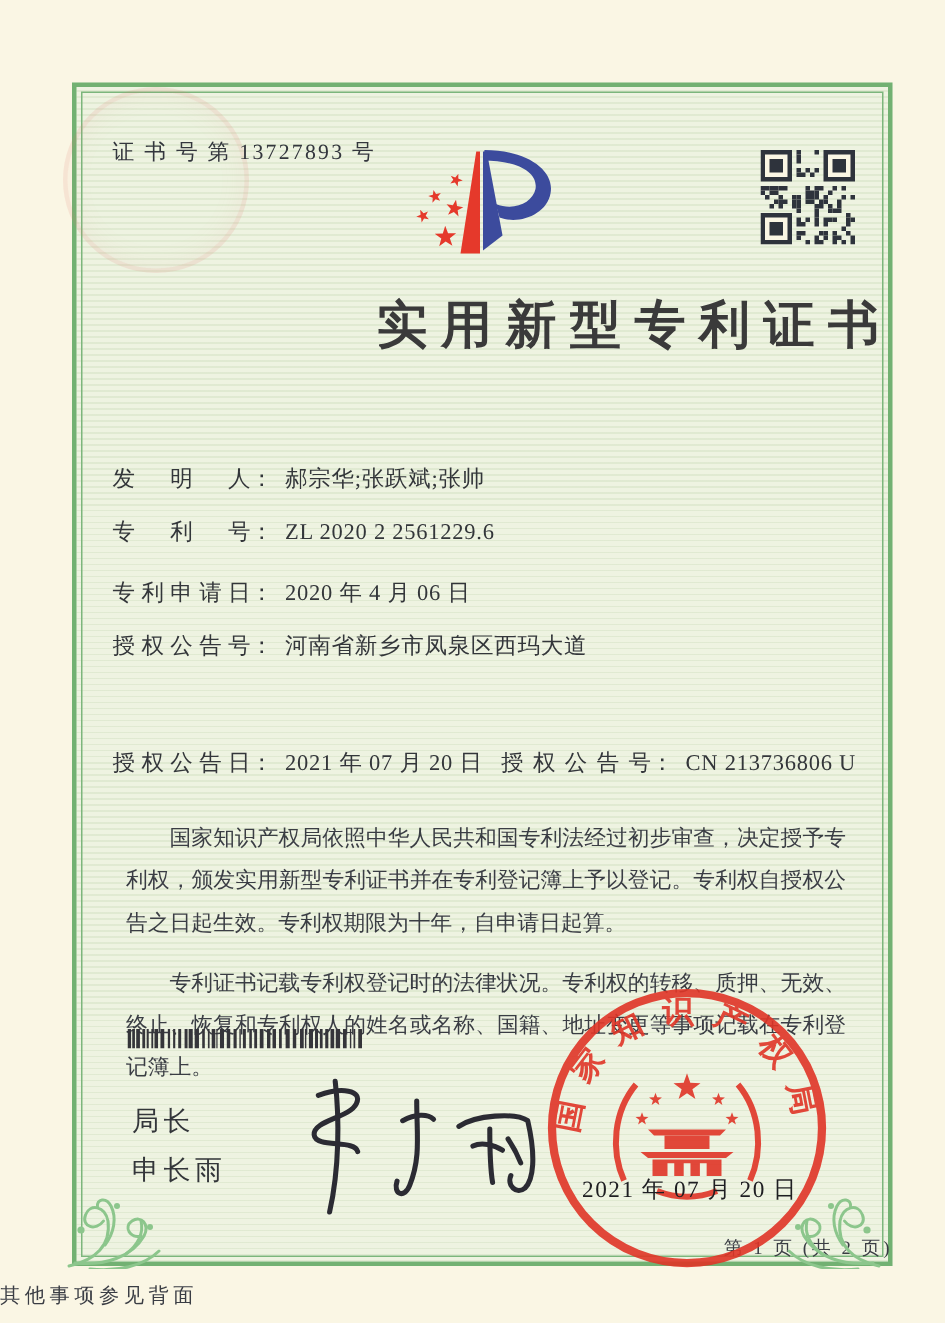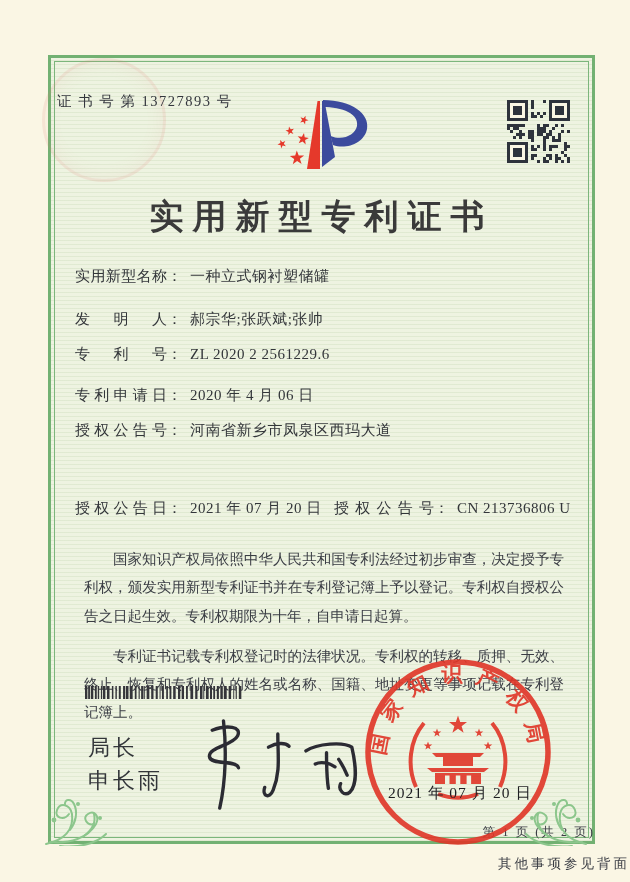--- a/index.html
+++ b/index.html
@@ -18,49 +18,49 @@
   .frame-inner{
     position:absolute;left:3px;top:3px;right:3px;bottom:3px;
     border:1px solid #7cb67c;pointer-events:none;
   }
   .ghost-seal{
     position:absolute;left:42px;top:58px;width:118px;height:118px;border-radius:50%;
     border:3px solid rgba(226,120,110,0.14);
     box-shadow:inset 0 0 18px rgba(226,120,110,0.08);
   }
   .cert-no{
-    position:absolute;left:57px;top:92px;font-size:14.5px;letter-spacing:1.5px;color:#33363d;
+    position:absolute;left:75px;top:92px;font-size:14.5px;letter-spacing:1.5px;color:#33363d;
   }
   .logo{position:absolute;left:256px;top:95px;width:120px;height:84px;}
   .qr{position:absolute;left:507px;top:100px;width:63px;height:63px;}
   .title{
-    position:absolute;left:48px;top:194px;width:547px;text-align:center;
+    position:absolute;left:48px;top:194px;width:547px;text-align:right;
     font-size:34px;font-weight:600;letter-spacing:9px;color:#3a3a3a;
   }
   .field-row{position:absolute;left:75px;font-size:15px;color:#33363a;white-space:nowrap;}
   .flabel{display:inline-block;width:92px;text-align:justify;text-align-last:justify;vertical-align:bottom;}
   .flabel2{display:inline-block;width:100px;text-align:justify;text-align-last:justify;vertical-align:bottom;margin-left:18px;}
   .colon{margin-right:8px;}
   .fvalue{letter-spacing:0.5px;}
   .grant-no{position:absolute;left:241px;top:0;}
   .legal{
     position:absolute;left:72px;top:533px;width:504px;
     font-size:14.5px;line-height:1.95;text-align:justify;color:#3a3d44;
   }
   .legal p{margin:12px;text-indent:2em;}
   .barcode{position:absolute;left:85px;top:686px;width:158px;height:13px;}
-  .signer{position:absolute;left:88px;top:731px;font-size:22px;letter-spacing:3px;color:#33363a;line-height:33px;}
+  .signer{position:absolute;left:88px;top:731px;font-size:18px;letter-spacing:3px;color:#33363a;line-height:33px;}
   .signature{position:absolute;left:186px;top:716px;width:178px;height:96px;z-index:5;}
   .seal{position:absolute;left:360px;top:654px;width:196px;height:196px;opacity:0.9;z-index:3;}
   .seal-date{
     position:absolute;left:388px;top:783px;z-index:4;
     font-size:15.5px;letter-spacing:1px;color:#1e1e22;white-space:nowrap;
   }
   .page-no{position:absolute;left:48px;top:824px;width:547px;text-align:right;font-size:12.5px;letter-spacing:2px;color:#3a3d44;}
-  .reverse-note{position:absolute;left:0;top:855px;width:630px;text-align:right;font-size:13.5px;letter-spacing:3px;color:#3a3d44;}
+  .reverse-note{position:absolute;left:0;top:855px;width:630px;text-align:left;font-size:13.5px;letter-spacing:3px;color:#3a3d44;}
   .corner{position:absolute;width:86px;height:86px;z-index:2;}
   .corner-left{left:40px;top:760px;}
   .corner-right{left:506px;top:760px;transform:scaleX(-1);}
 </style>
 </head>
 <body>
 
 <div class="page">
 
   <div class="frame">
@@ -186,23 +186,20 @@
       <rect x="42" y="0" width="21" height="21" fill="#2e333c"></rect>
       <rect x="45" y="3" width="15" height="15" fill="#faf6e4"></rect>
       <rect x="48" y="6" width="9" height="9" fill="#2e333c"></rect>
       <rect x="0" y="42" width="21" height="21" fill="#2e333c"></rect>
       <rect x="3" y="45" width="15" height="15" fill="#faf6e4"></rect>
       <rect x="6" y="48" width="9" height="9" fill="#2e333c"></rect>
     </svg>
 
   <div class="title">实用新型专利证书</div>
 
-  <div class="field-row" style="top:267px">
-    <span class="flabel">实用新型名称</span><span class="colon">：</span><span class="fvalue">一种立式钢衬塑储罐</span>
-  </div>
   <div class="field-row" style="top:310px">
     <span class="flabel">发明人</span><span class="colon">：</span><span class="fvalue">郝宗华;张跃斌;张帅</span>
   </div>
   <div class="field-row" style="top:345px">
     <span class="flabel">专利号</span><span class="colon">：</span><span class="fvalue">ZL 2020 2 2561229.6</span>
   </div>
   <div class="field-row" style="top:386px">
     <span class="flabel">专利申请日</span><span class="colon">：</span><span class="fvalue">2020 年 4 月 06 日</span>
   </div>
   <div class="field-row" style="top:421px">

